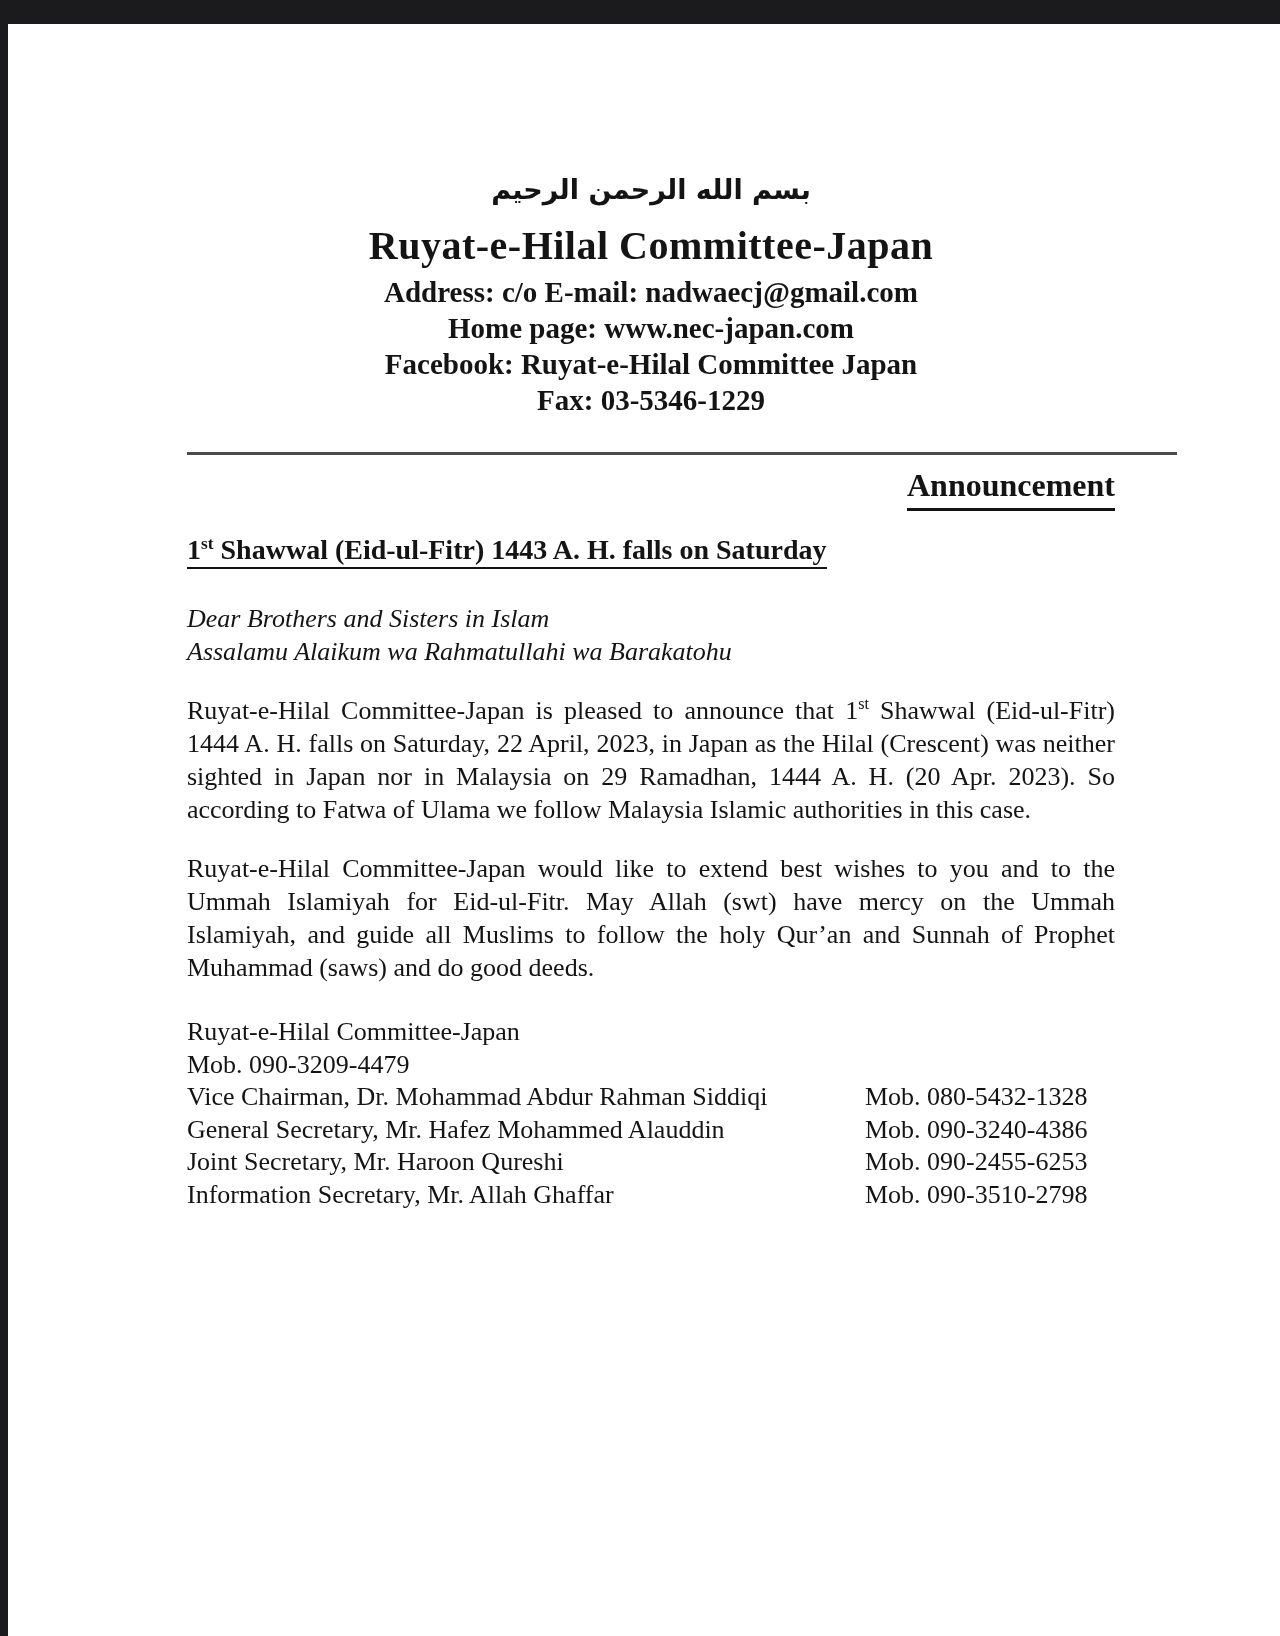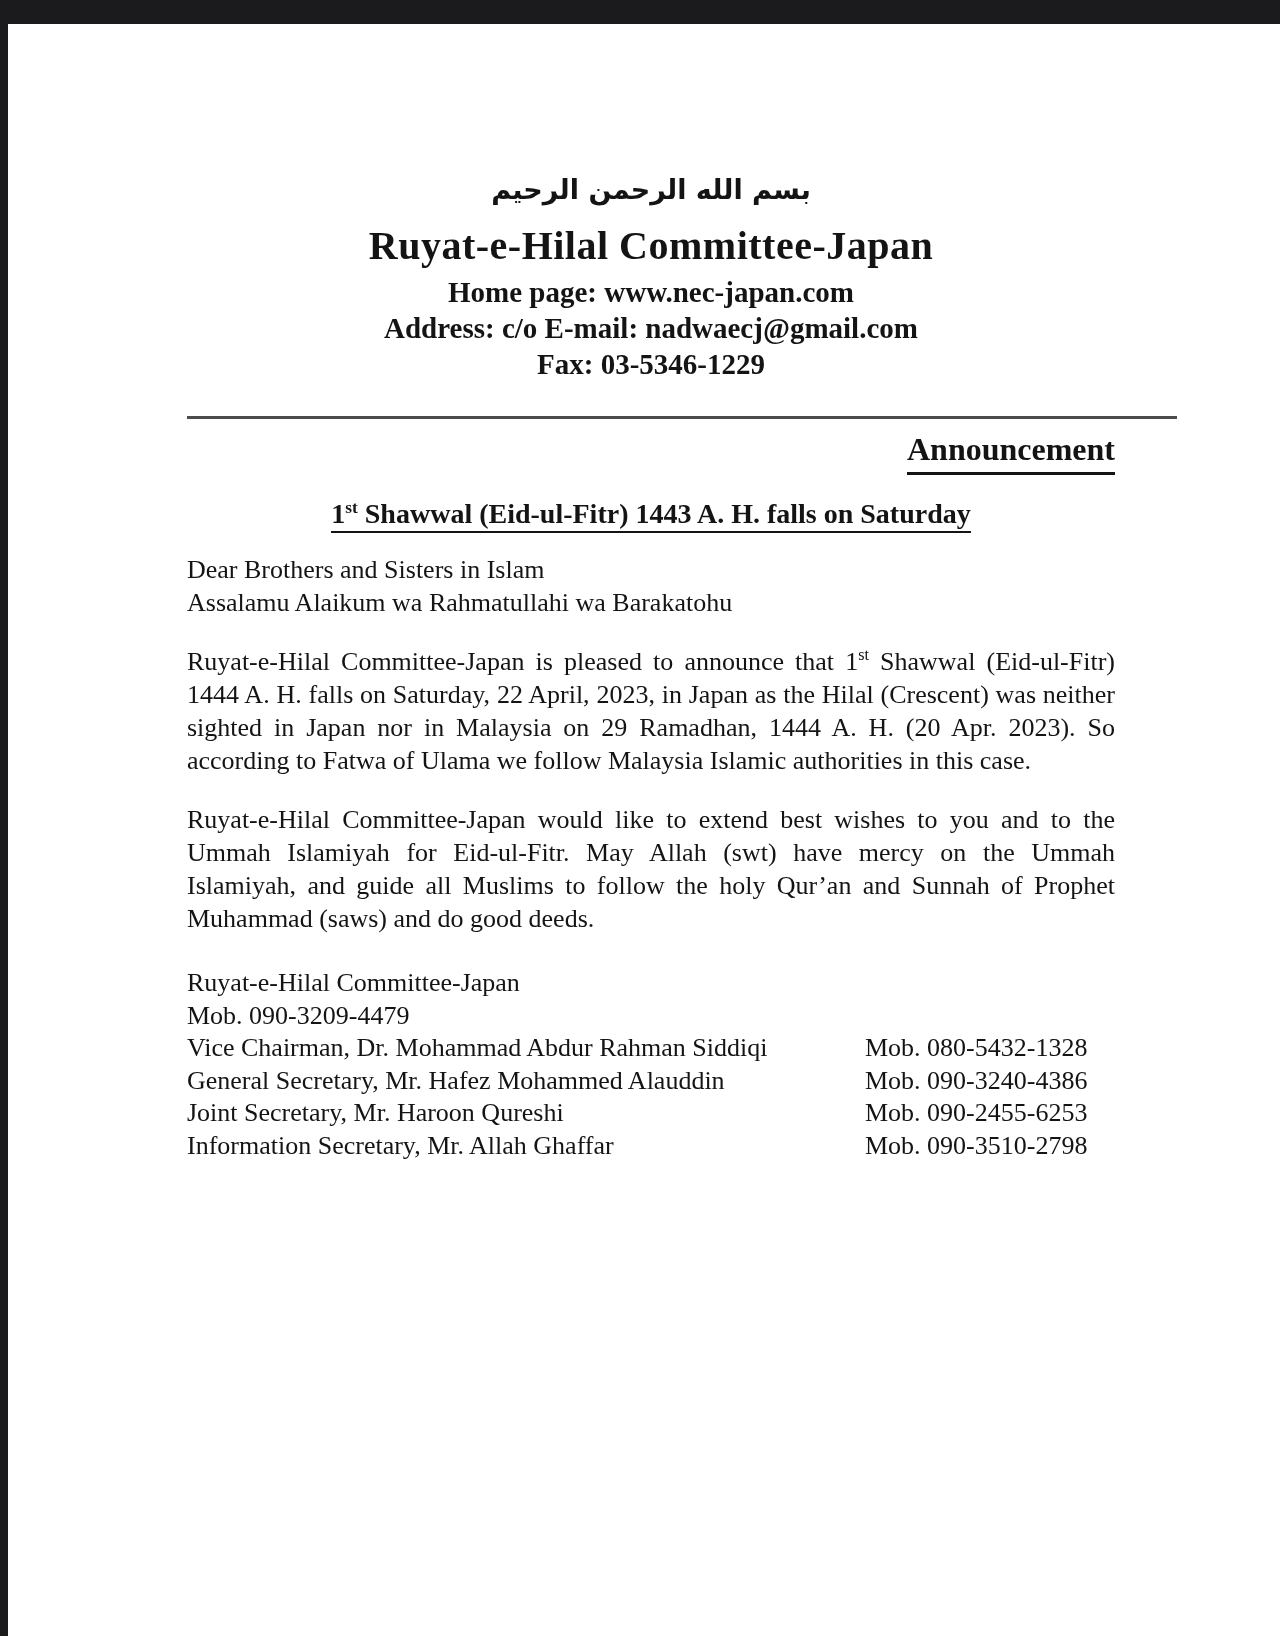--- a/index.html
+++ b/index.html
@@ -62,36 +62,37 @@
   }
   .announcement {
     display: inline-block;
     font-size: 32px;
     font-weight: bold;
     line-height: 44px;
     border-bottom: 3px solid #141414;
     padding-bottom: 1px;
   }
   .subject {
-    text-align: center;
+    text-align: left;
     margin-top: 20px;
     font-size: 28px;
     font-weight: bold;
     line-height: 30px;
   }
   .subject .line {
     display: inline-block;
     border-bottom: 2px solid #141414;
     padding-bottom: 2px;
     margin-top: 4px;
   }
   .greeting {
-    margin-top: 20px;
+    margin-top: 33px;
     font-size: 26px;
     line-height: 33px;
+    font-style: italic;
   }
   .para {
     margin-top: 26px;
     font-size: 26px;
     line-height: 33px;
     text-align: justify;
   }
   .sig-block {
     margin-top: 32px;
     font-size: 26px;
@@ -109,22 +110,23 @@
 </head>
 <body>
 
 <div class="page">
   <div class="content">
 
     <div class="header">
       <div class="bismillah" dir="rtl" lang="ar">بسم الله الرحمن الرحيم</div>
       <div class="doc-title">Ruyat-e-Hilal Committee-Japan</div>
       <div class="addr-block">
+        <div>Address: c/o E-mail: nadwaecj@gmail.com</div>
         <div>Home page: www.nec-japan.com</div>
-        <div>Address: c/o E-mail: nadwaecj@gmail.com</div>
+        <div>Facebook: Ruyat-e-Hilal Committee Japan</div>
         <div>Fax: 03-5346-1229</div>
       </div>
     </div>
 
     <div class="rule"></div>
 
     <div class="announcement-wrap">
       <span class="announcement">Announcement</span>
     </div>
 

